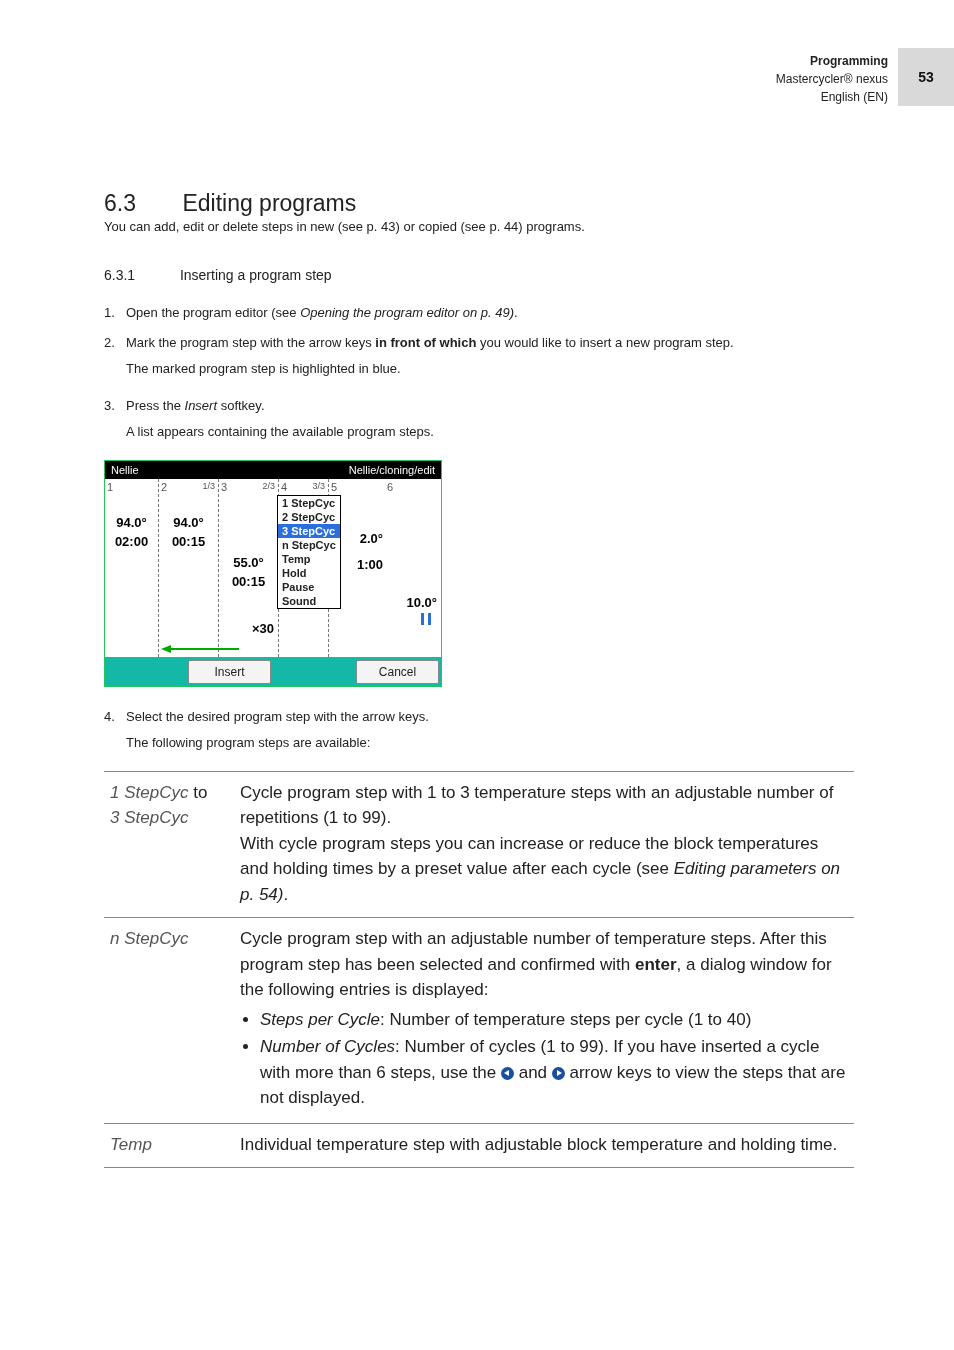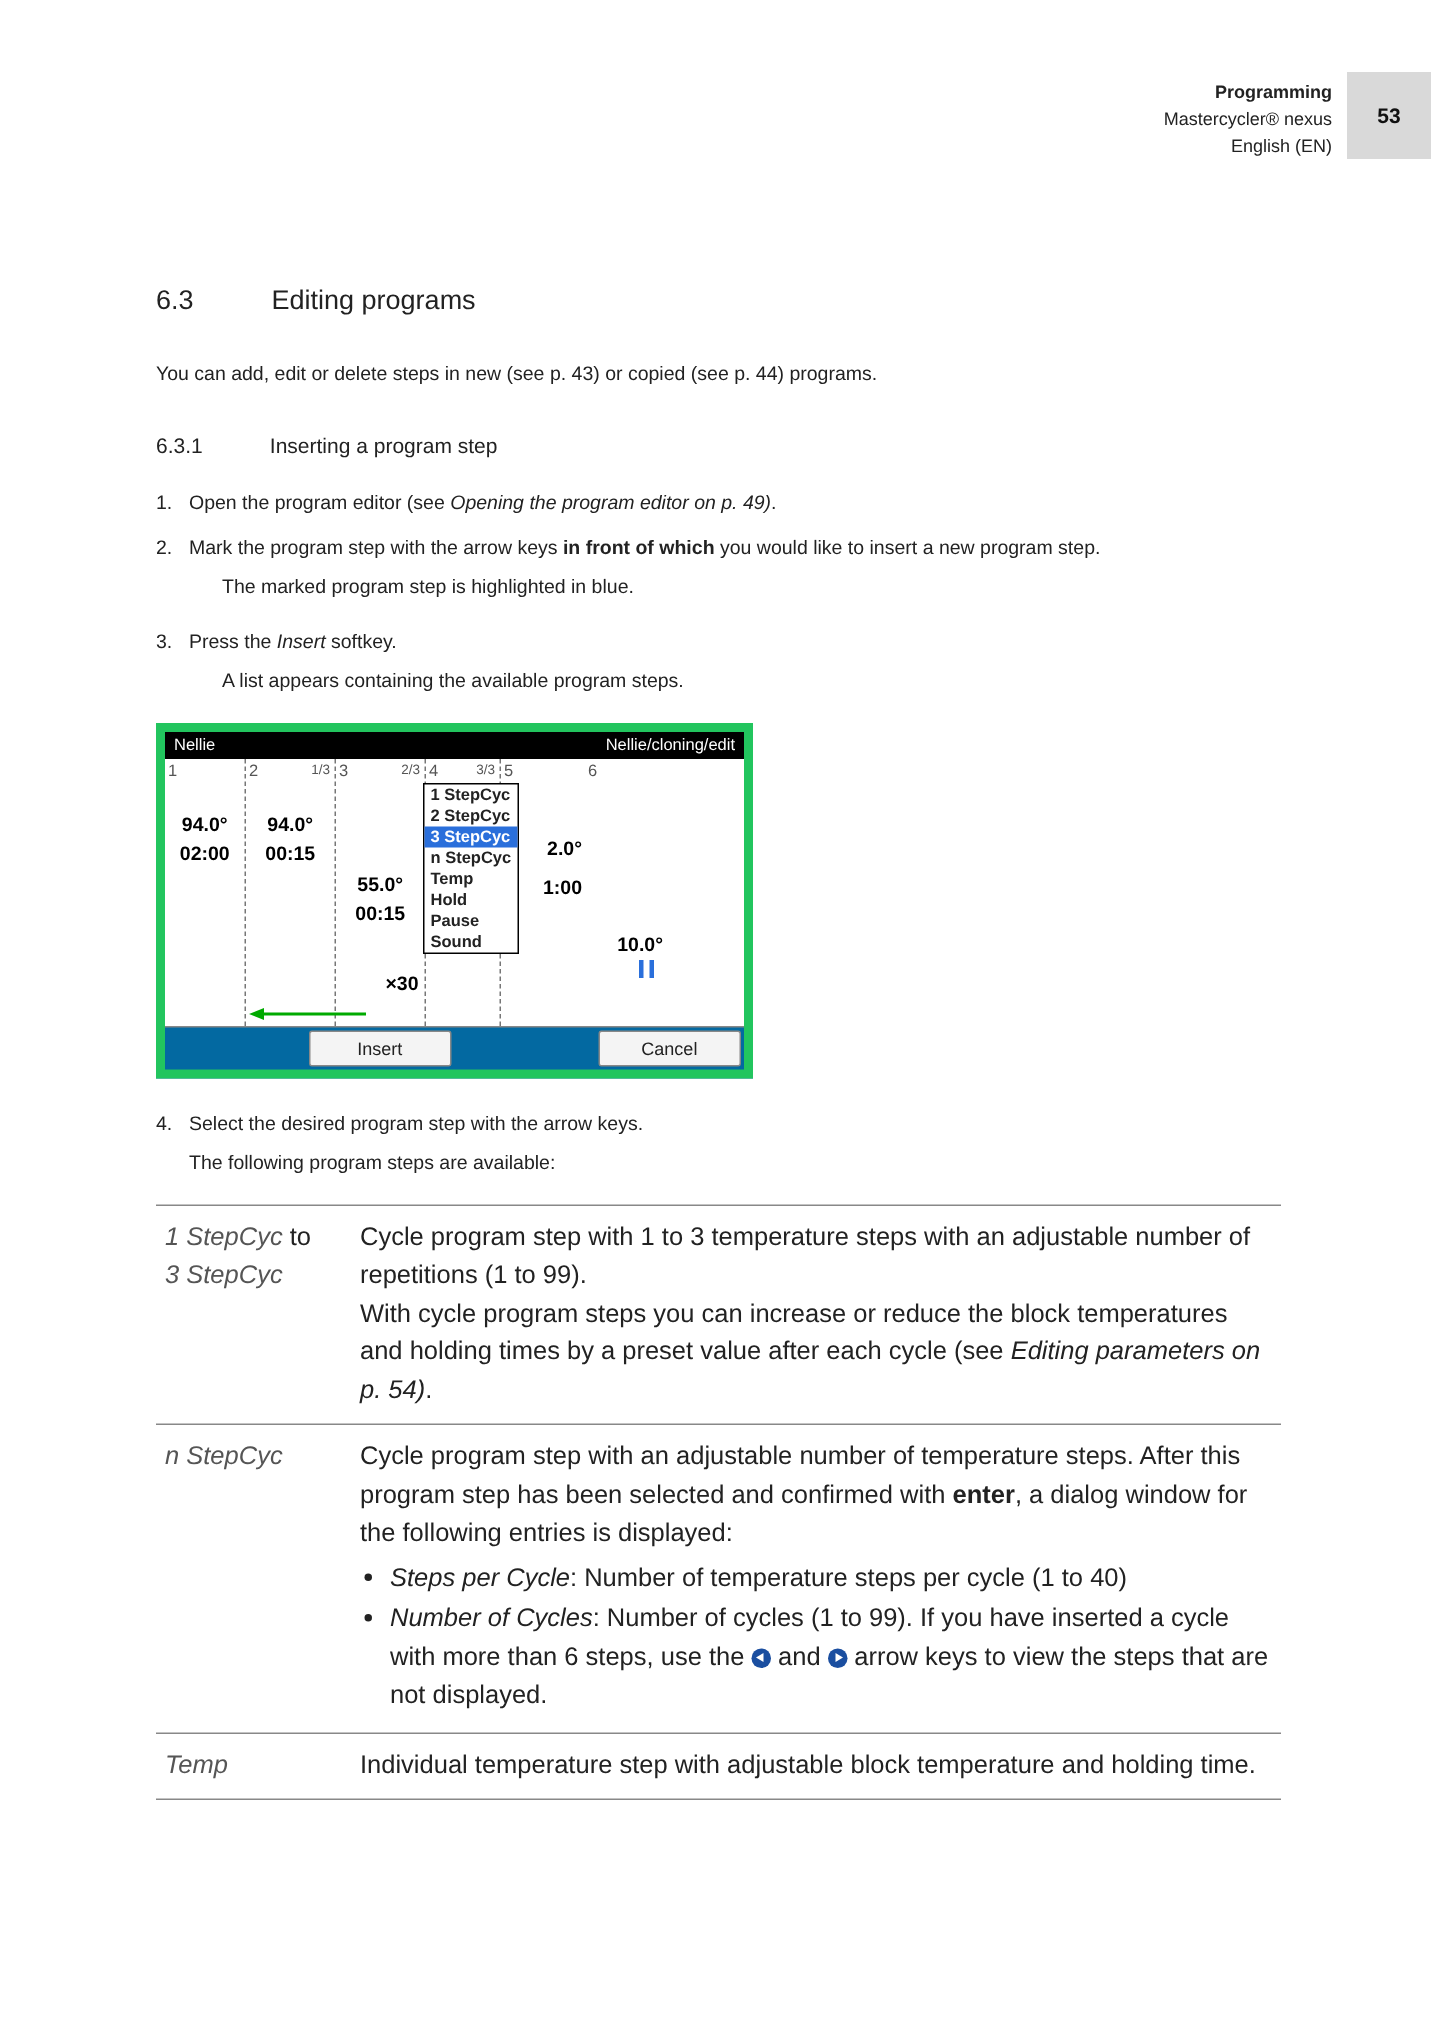--- a/index.html
+++ b/index.html
@@ -37,49 +37,48 @@
     font-weight: bold;
     color: #111;
   }
   .content {
     position: absolute;
     left: 104px;
     top: 190px;
     width: 750px;
   }
   h2.sec {
-    font-size: 18px;
+    font-size: 23px;
     font-weight: normal;
     color: #222;
-    margin-bottom: 28px;
   }
   .sec-num { display:inline-block; width:72px; }
   p { margin-bottom: 20px; line-height: 1.5; }
   h3.subsec {
     font-size: 14px;
     font-weight: normal;
     margin-top: 30px;
     margin-bottom: 20px;
   }
   ol.steps { list-style: none; margin-left: 0; }
   ol.steps > li { margin-bottom: 10px; line-height:1.55; }
   ol.steps .num { display:inline-block; width:22px; vertical-align:top; }
   ol.steps .body { display:inline-block; width:720px; vertical-align:top; }
-  .indented { margin-left:22px; margin-top:6px; margin-bottom:8px; line-height:1.5;}
+  .indented { margin-top:6px; margin-bottom:8px; line-height:1.5;}
   em, .italic { font-style: italic; }
   .bold { font-weight: bold; }
 
   
   .device {
     margin-left: 0px;
     margin-top: 10px;
     margin-bottom: 20px;
-    width: 398px;
-    border: 6px solid #22c55e;
-    background:#0369a1;
+    width: 338px;
+    border: 1px solid #22c55e;
+    background:#14b8a6;
   }
   .dev-top {
     background: #000;
     color: #fff;
     font-size: 11px;
     padding: 3px 6px;
     display:flex;
     justify-content:space-between;
   }
   .dev-graph {

